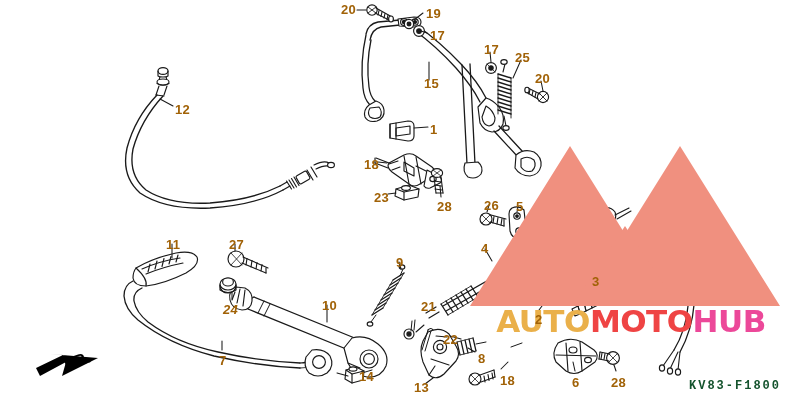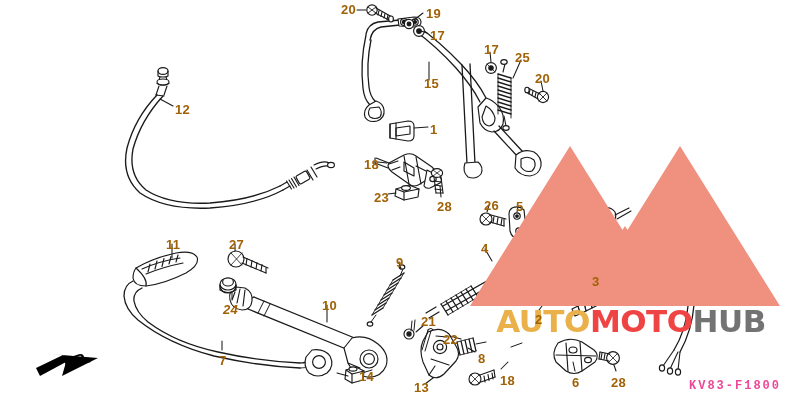--- a/index.html
+++ b/index.html
@@ -50,21 +50,21 @@
     font-size: 16px;
     color: #000000;
     transform: rotate(-18deg);
     letter-spacing: 0.5px;
   }
   .partno {
     position: absolute;
     font-family: "Liberation Mono", monospace;
     font-weight: 700;
     font-size: 12px;
-    color: #ec4899;
+    color: #14532d;
     letter-spacing: 2px;
     white-space: nowrap;
     padding-left: 48px;
   }
   
   #watermark {
     position: absolute;
     left: 462px;
     top: 138px;
     width: 338px;
@@ -79,21 +79,21 @@
     text-align: center;
     font-family: "DejaVu Sans", sans-serif;
     font-weight: 700;
     font-size: 31px;
     letter-spacing: -0.5px;
     line-height: 1;
     white-space: nowrap;
   }
   .wm-auto { color: #eab04a; }
   .wm-moto { color: #ef4444; }
-  .wm-hub  { color: #737373; }
+  .wm-hub  { color: #ec4899; }
 </style>
 </head>
 <body>
 
 <div id="stage">
 
   <div id="artboard">
 
     <svg class="svg-layer" viewBox="0 0 800 400">
       <g fill="none" stroke="#1a1a1a" stroke-width="1.15" stroke-linecap="round" stroke-linejoin="round">
@@ -542,21 +542,21 @@
         <div class="callout" style="left: 484px; top: 199px;">26</div>
         <div class="callout" style="left: 516px; top: 200px;">5</div>
         <div class="callout" style="left: 166px; top: 238px;">11</div>
         <div class="callout" style="left: 229px; top: 238px;">27</div>
         <div class="callout" style="left: 481px; top: 242px;">4</div>
         <div class="callout" style="left: 396px; top: 256px;">9</div>
         <div class="callout" style="left: 592px; top: 275px;">3</div>
         <div class="callout" style="left: 223px; top: 303px; font-style: italic;">24</div>
         <div class="callout" style="left: 322px; top: 299px;">10</div>
         <div class="callout" style="left: 535px; top: 313px;">2</div>
-        <div class="callout" style="left: 421px; top: 315px;">21</div>
+        <div class="callout" style="left: 421px; top: 300px;">21</div>
         <div class="callout" style="left: 443px; top: 333px;">22</div>
         <div class="callout" style="left: 219px; top: 354px;">7</div>
         <div class="callout" style="left: 478px; top: 352px;">8</div>
         <div class="callout" style="left: 323px; top: 370px; margin-left: 36px;">14</div>
         <div class="callout" style="left: 414px; top: 381px;">13</div>
         <div class="callout" style="left: 500px; top: 374px;">18</div>
         <div class="callout" style="left: 572px; top: 376px;">6</div>
         <div class="callout" style="left: 611px; top: 376px;">28</div>
       </div>
 

